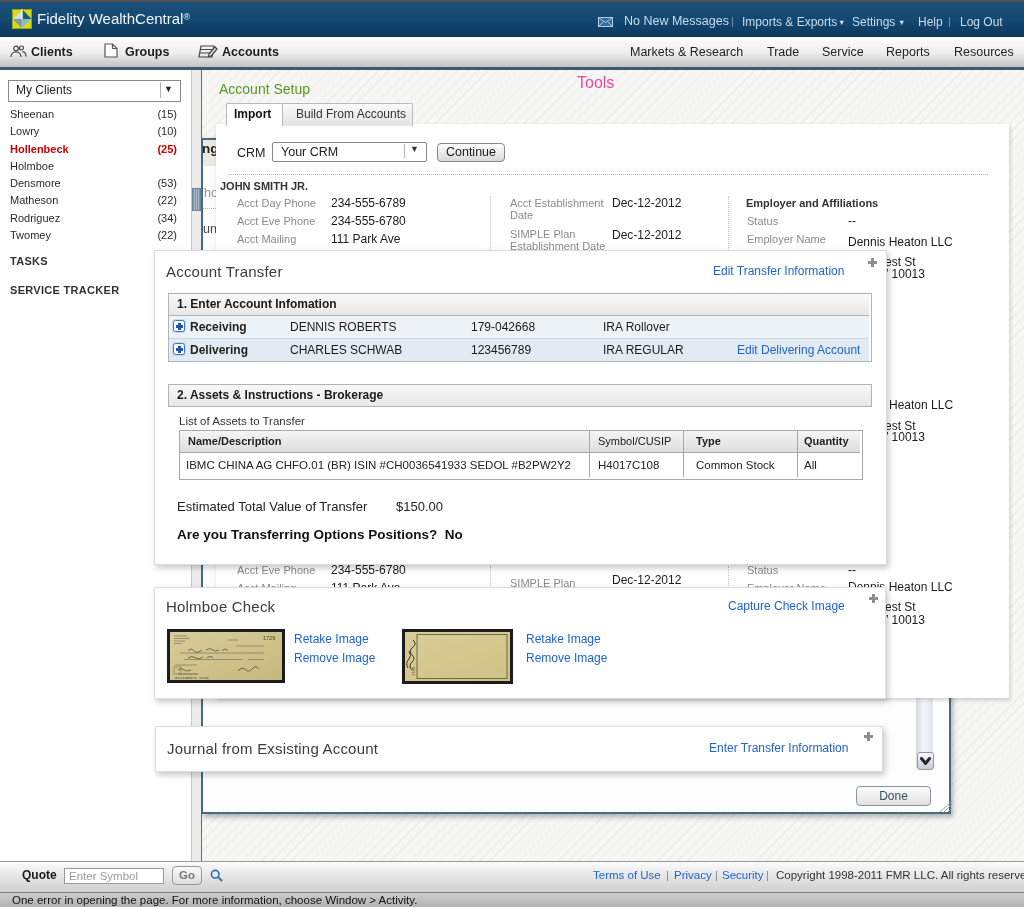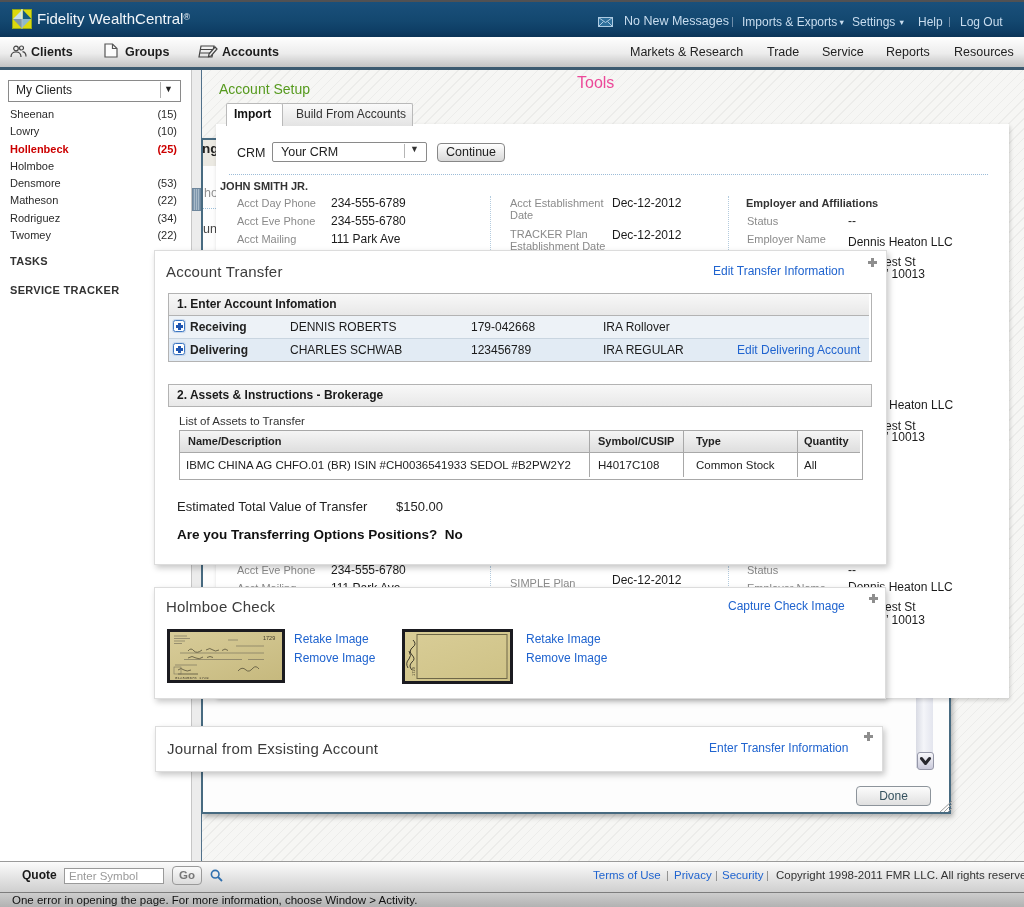--- a/index.html
+++ b/index.html
@@ -75,21 +75,21 @@
 <div class="abs" style="left:220px;top:180px;font-size:11px;font-weight:bold;color:#333;">JOHN SMITH JR.</div>
 <div class="abs lbl" style="left:237px;top:197px;">Acct Day Phone</div>
 <div class="abs val" style="left:331px;top:196px;">234-555-6789</div>
 <div class="abs lbl" style="left:237px;top:215px;">Acct Eve Phone</div>
 <div class="abs val" style="left:331px;top:214px;">234-555-6780</div>
 <div class="abs lbl" style="left:237px;top:233px;">Acct Mailing</div>
 <div class="abs val" style="left:331px;top:232px;">111 Park Ave</div>
 <div class="abs" style="left:490px;top:196px;width:1px;height:54px;border-left:1px dotted #b3cbde;"></div>
 <div class="abs lbl" style="left:510px;top:197px;white-space:normal;width:106px;line-height:12px;">Acct Establishment Date</div>
 <div class="abs val" style="left:612px;top:196px;">Dec-12-2012</div>
-<div class="abs lbl" style="left:510px;top:228px;white-space:normal;width:106px;line-height:12px;">TRACKER Plan Establishment Date</div>
+<div class="abs lbl" style="left:510px;top:228px;white-space:normal;width:106px;line-height:12px;">SIMPLE Plan Establishment Date</div>
 <div class="abs val" style="left:612px;top:228px;">Dec-12-2012</div>
 <div class="abs" style="left:728px;top:196px;width:1px;height:54px;border-left:1px dotted #b3cbde;"></div>
 <div class="abs" style="left:746px;top:197px;font-size:11px;font-weight:bold;color:#333;">Employer and Affiliations</div>
 <div class="abs lbl" style="left:747px;top:215px;">Status</div>
 <div class="abs val" style="left:848px;top:214px;">--</div>
 <div class="abs lbl" style="left:747px;top:233px;">Employer Name</div>
 <div class="abs val" style="left:848px;top:235px;">Dennis Heaton LLC</div>
 
 <div class="abs val" style="left:885px;top:255px;">est St</div>
 <div class="abs val" style="left:886px;top:267px;">’ 10013</div>
@@ -184,21 +184,21 @@
 <div class="abs" style="left:168px;top:384px;width:702px;height:21px;border:1px solid #b3b3b3;background:linear-gradient(#f8f8f8,#e8e8e8);"></div>
 <div class="abs" style="left:177px;top:388px;font-size:12px;font-weight:bold;color:#1a1a1a;">2. Assets &amp; Instructions - Brokerage</div>
 <div class="abs" style="left:179px;top:415px;font-size:11.5px;color:#333;">List of Assets to Transfer</div>
 
 <div class="abs" style="left:179px;top:430px;width:682px;height:48px;border:1px solid #a8a8a8;"></div>
 <div class="abs" style="left:180px;top:431px;width:680px;height:21px;background:linear-gradient(#f5f5f5,#dedede);border-bottom:1px solid #a8a8a8;"></div>
 <div class="abs" style="left:589px;top:431px;width:1px;height:46px;background:#a8a8a8;"></div>
 <div class="abs" style="left:683px;top:431px;width:1px;height:46px;background:#a8a8a8;"></div>
 <div class="abs" style="left:797px;top:431px;width:1px;height:46px;background:#a8a8a8;"></div>
 <div class="abs" style="left:188px;top:435px;font-size:11px;font-weight:bold;color:#222;">Name/Description</div>
-<div class="abs" style="left:598px;top:435px;font-size:11px;font-weight:bold;color:#222;">Symbol/CUSIP</div>
+<div class="abs" style="left:598px;top:435px;font-size:11px;font-weight:normal;color:#222;">Symbol/CUSIP</div>
 <div class="abs" style="left:696px;top:435px;font-size:11px;font-weight:bold;color:#222;">Type</div>
 <div class="abs" style="left:804px;top:435px;font-size:11px;font-weight:bold;color:#222;">Quantity</div>
 <div class="abs" style="left:186px;top:459px;font-size:11.5px;color:#222;">IBMC CHINA AG CHFO.01 (BR) ISIN #CH0036541933 SEDOL #B2PW2Y2</div>
 <div class="abs" style="left:598px;top:459px;font-size:11.5px;color:#222;">H4017C108</div>
 <div class="abs" style="left:696px;top:459px;font-size:11.5px;color:#222;">Common Stock</div>
 <div class="abs" style="left:804px;top:459px;font-size:11.5px;color:#222;">All</div>
 
 <div class="abs" style="left:177px;top:499px;font-size:13px;color:#222;">Estimated Total Value of Transfer</div>
 <div class="abs" style="left:396px;top:499px;font-size:13px;color:#222;">$150.00</div>
 <div class="abs" style="left:177px;top:527px;font-size:13.5px;font-weight:bold;color:#111;">Are you Transferring Options Positions?&nbsp;&nbsp;No</div>

